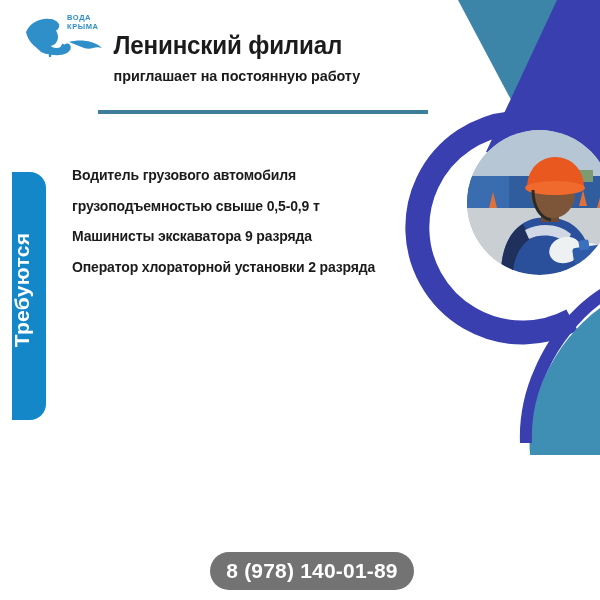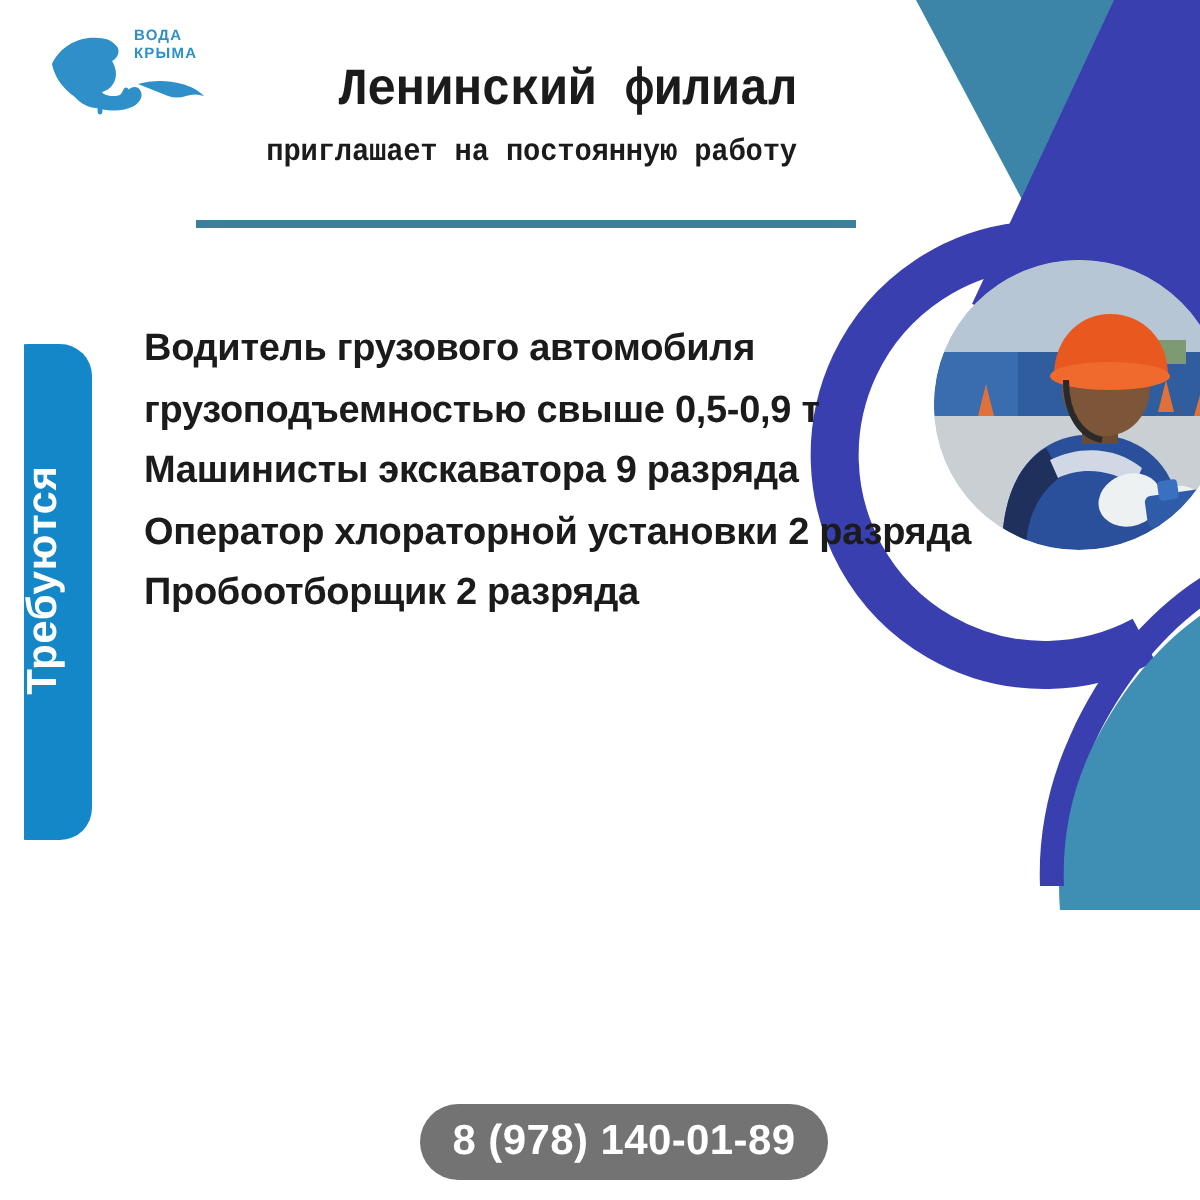--- a/index.html
+++ b/index.html
@@ -32,23 +32,22 @@
     font-weight:bold;
     letter-spacing:.6px;
     line-height:9px;
     color:#2f8fc9;
     font-family:"Liberation Sans","DejaVu Sans",sans-serif;
   }
 
   
   .headline{
     position:absolute;
-    left:68px;top:30px;width:330px;
-    text-align:right;
-    font-family:Liberation Mono, monospace;
+    left:90px;top:30px;width:330px;
+    text-align:left;
   }
   .headline h1{
     margin:0;
     font-size:26px;
     line-height:30px;
     font-weight:bold;
     color:#1b1b1b;
     letter-spacing:-.2px;
     transform:scaleX(.93);
     transform-origin:center;
@@ -90,21 +89,21 @@
     padding-left:12px;
   }
 
   
   .vacancies{
     position:absolute;
     left:60px;top:160px;
     width:420px;
   }
   .vacancies .line{
-    font-size:19px;
+    font-size:14px;
     line-height:30.5px;
     font-weight:bold;
     color:#1b1b1b;
     letter-spacing:-.15px;
     white-space:nowrap;
   }
 
   
   .photo-ring{
     position:absolute;
@@ -182,21 +181,20 @@
 
   <div class="tab">
     <div class="tab-label">Требуются</div>
   </div>
 
   <div class="vacancies">
     <div class="line">Водитель грузового автомобиля</div>
     <div class="line">грузоподъемностью свыше 0,5-0,9 т</div>
     <div class="line">Машинисты экскаватора 9 разряда</div>
     <div class="line">Оператор хлораторной установки 2 разряда</div>
-    <div class="line">Пробоотборщик 2 разряда</div>
   </div>
 
   <div class="photo-ring">
     <svg class="photo" width="145" height="145" viewBox="0 0 145 145">
       <defs>
         <clipPath id="circleclip">
             <circle cx="72.5" cy="72.5" r="72.5"></circle>
           </clipPath>
       </defs>
       <g clip-path="url(#circleclip)">

